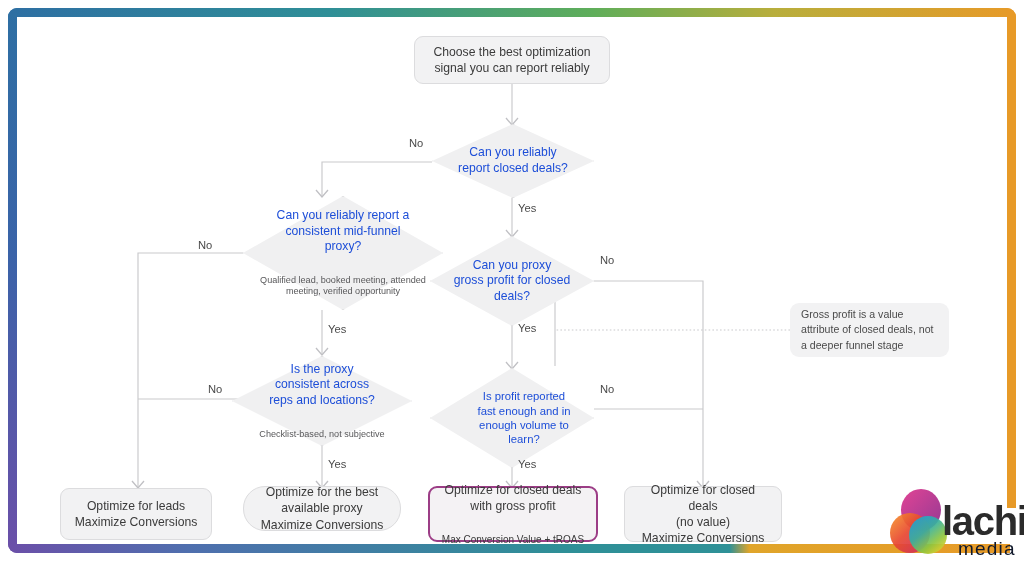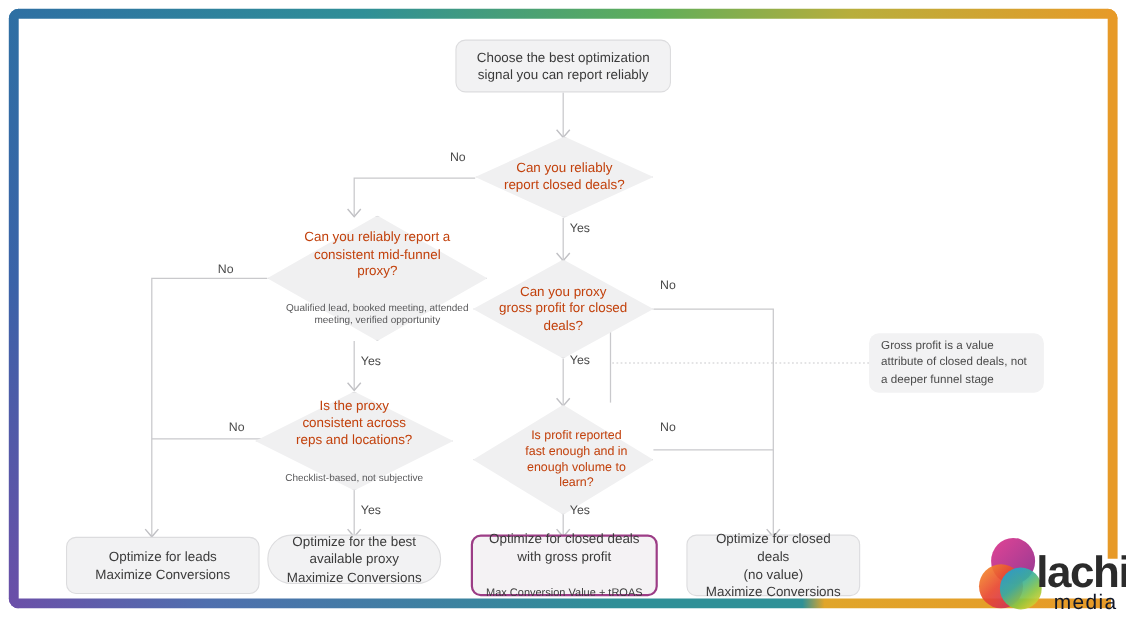--- a/index.html
+++ b/index.html
@@ -82,21 +82,21 @@
     clip-path: polygon(50% 0%, 100% 50%, 50% 100%, 0% 50%);
   }
   .diamond .dtext {
     position: relative;
     z-index: 2;
     display: flex; flex-direction: column;
     align-items: center; justify-content: center;
     width: 100%; height: 100%;
     padding: 0 14px;
   }
-  .dmain { font-size: 12.2px; line-height: 1.28; color: #c2410c; }
+  .dmain { font-size: 12.2px; line-height: 1.28; color: #1d4ed8; }
   .dsub  { font-size: 9.1px; line-height: 1.26; color: #58585a; margin-top: 20px; }
   .line2 { font-size: 11.3px; padding-left: 24px; }
 
   
   svg.wires { position: absolute; left: 0; top: 0; width: 1024px; height: 573px; }
   .edge { fill: none; stroke: #c9c9cc; stroke-width: 1.15; }
   .edge-dot { fill: none; stroke: #c9c9cc; stroke-width: 1.1; stroke-dasharray: 1.6 2.2; }
   .arrowhead { fill: none; stroke: #c0c0c4; stroke-width: 1.3; }
 
   .elabel {
@@ -206,21 +206,21 @@
   <div class="node diamond" style="left:430px; top:368px; width:164px; height:100px;">
     <div class="dshape"></div>
     <div class="dtext">
       <span class="dmain line2">Is profit reported</span>
       <span class="dmain line2">fast enough and in</span>
       <span class="dmain line2">enough volume to</span>
       <span class="dmain line2">learn?</span>
     </div>
   </div>
 
-  <div class="node box" style="left:60px; top:488px; width:176px; height:52px;">
+  <div class="node box" style="left:60px; top:488px; width:152px; height:52px;">
     <span>Optimize for leads</span>
     <span>Maximize Conversions</span>
   </div>
 
   <div class="node box" style="left:243px; top:486px; width:158px; height:45px;border-radius:22px;">
     <span>Optimize for the best</span>
     <span>available proxy</span>
     <span>Maximize Conversions</span>
   </div>
 

